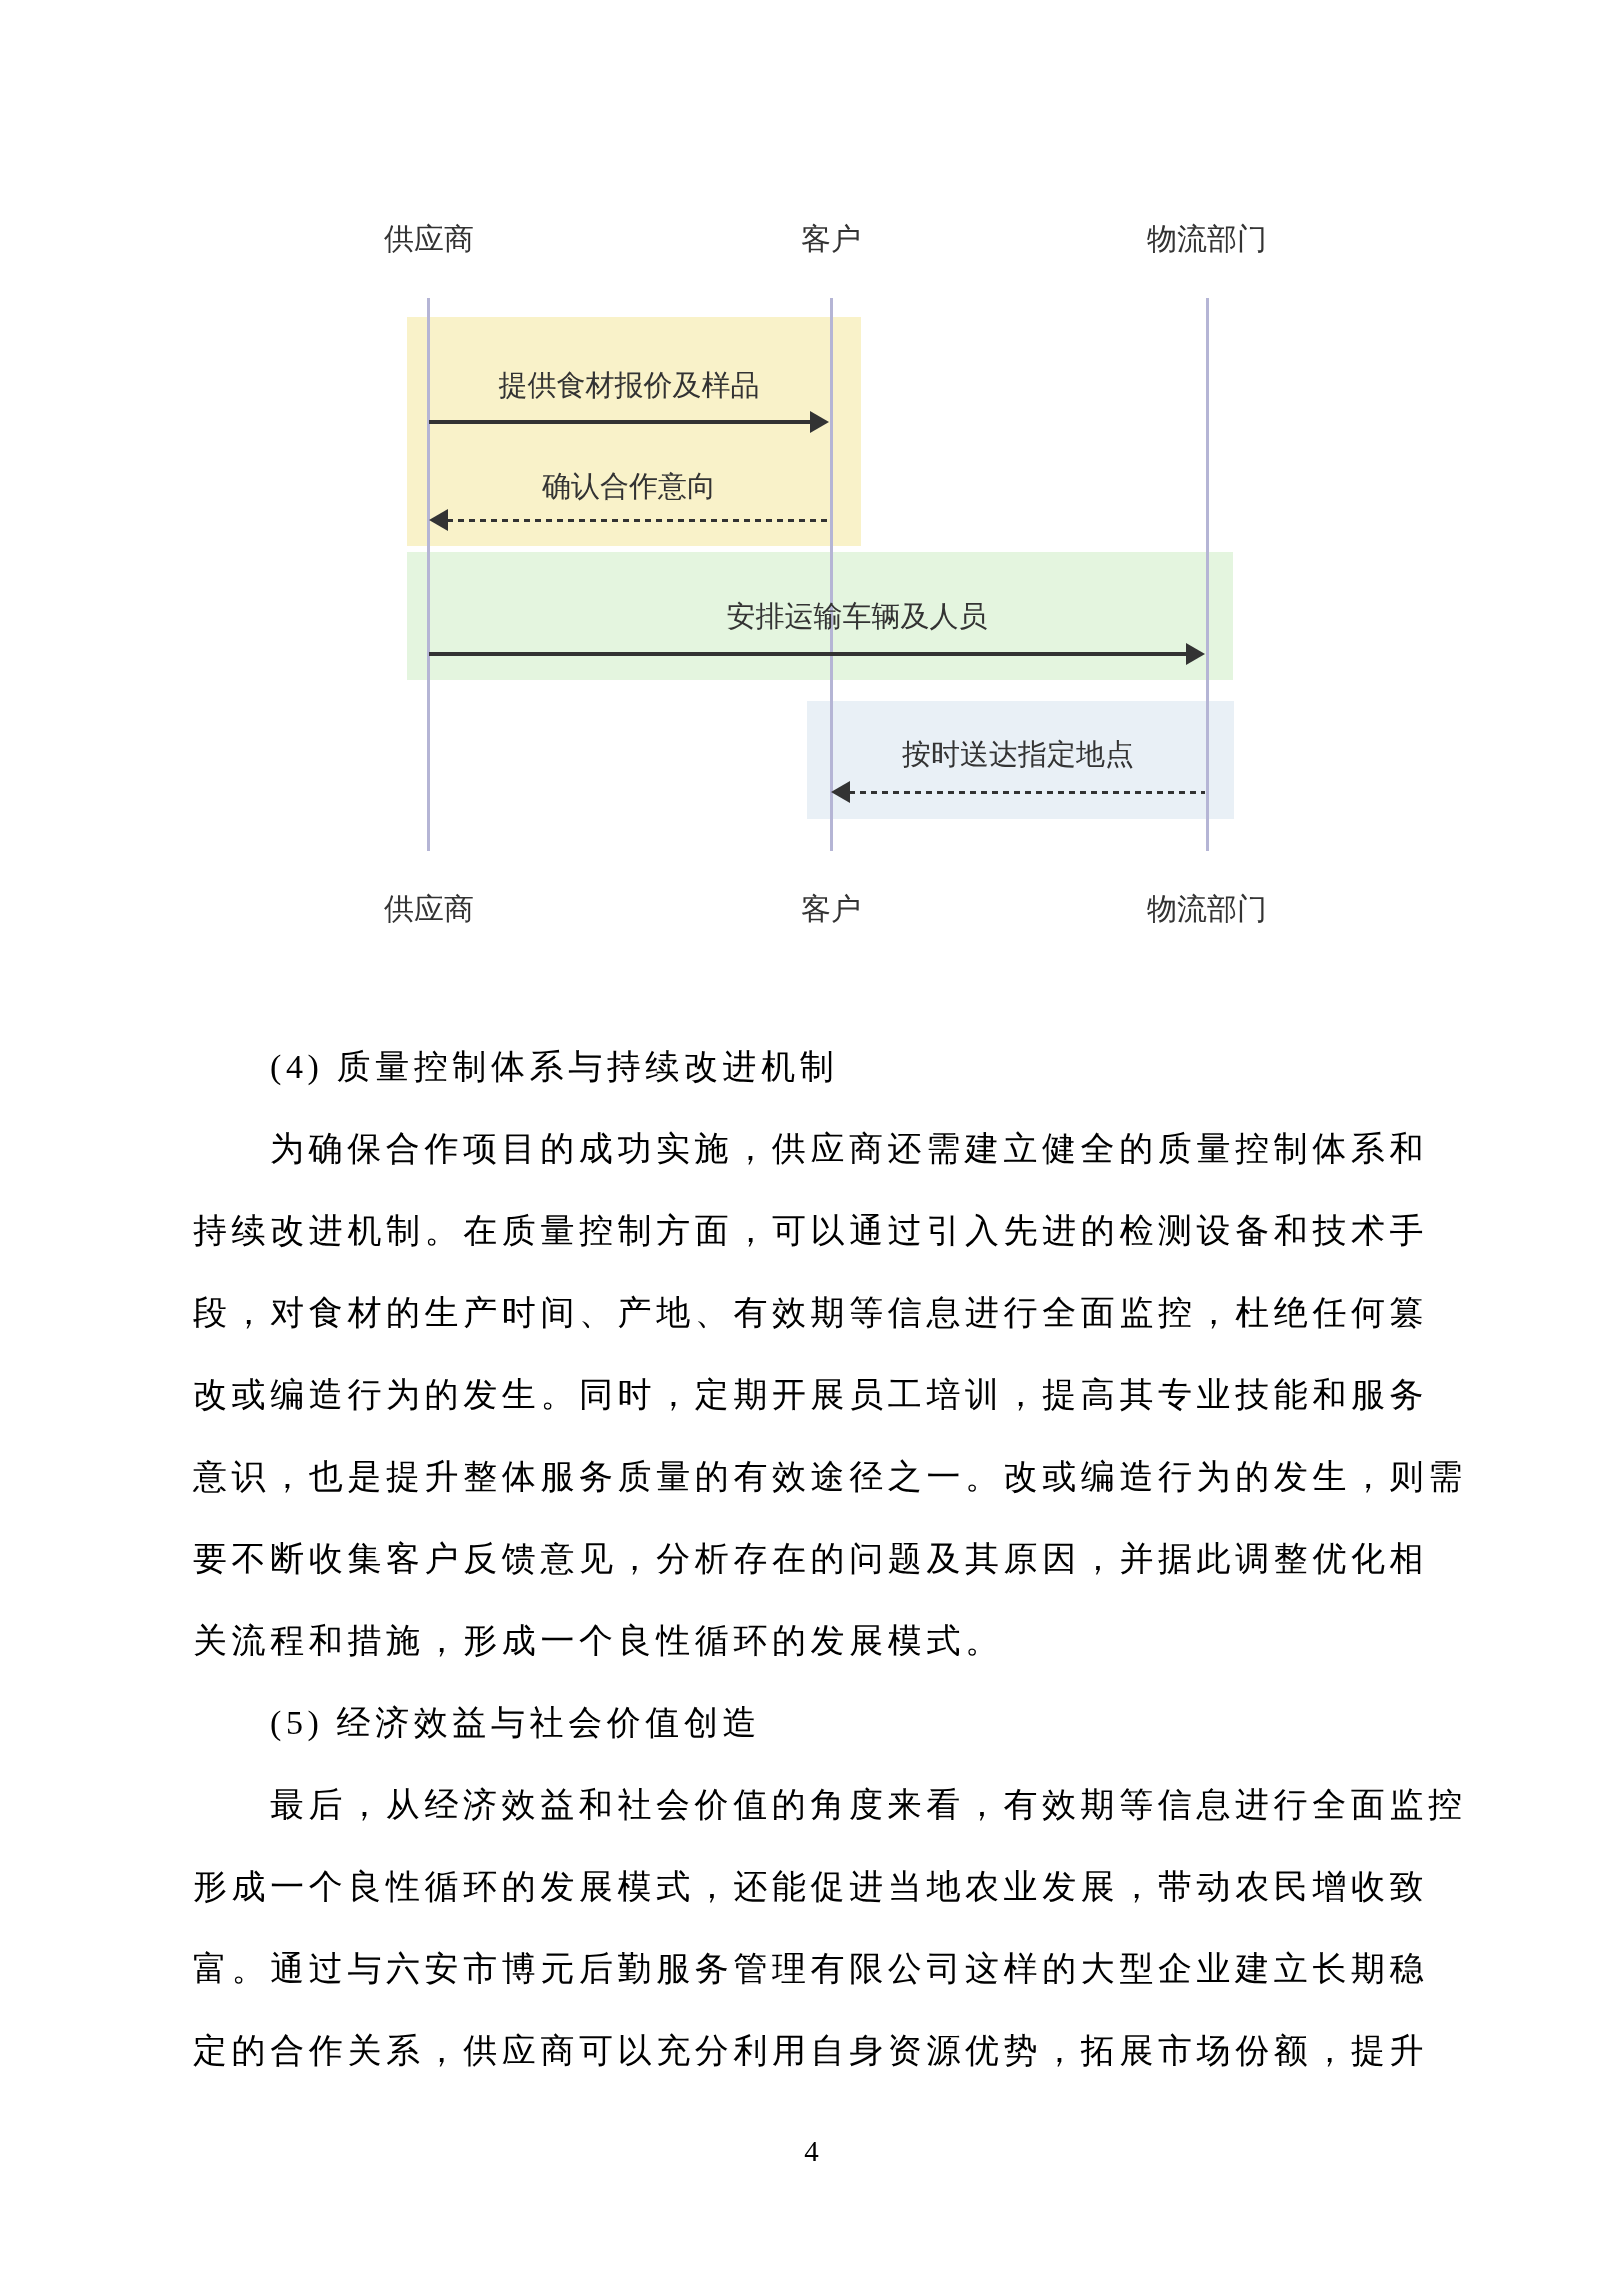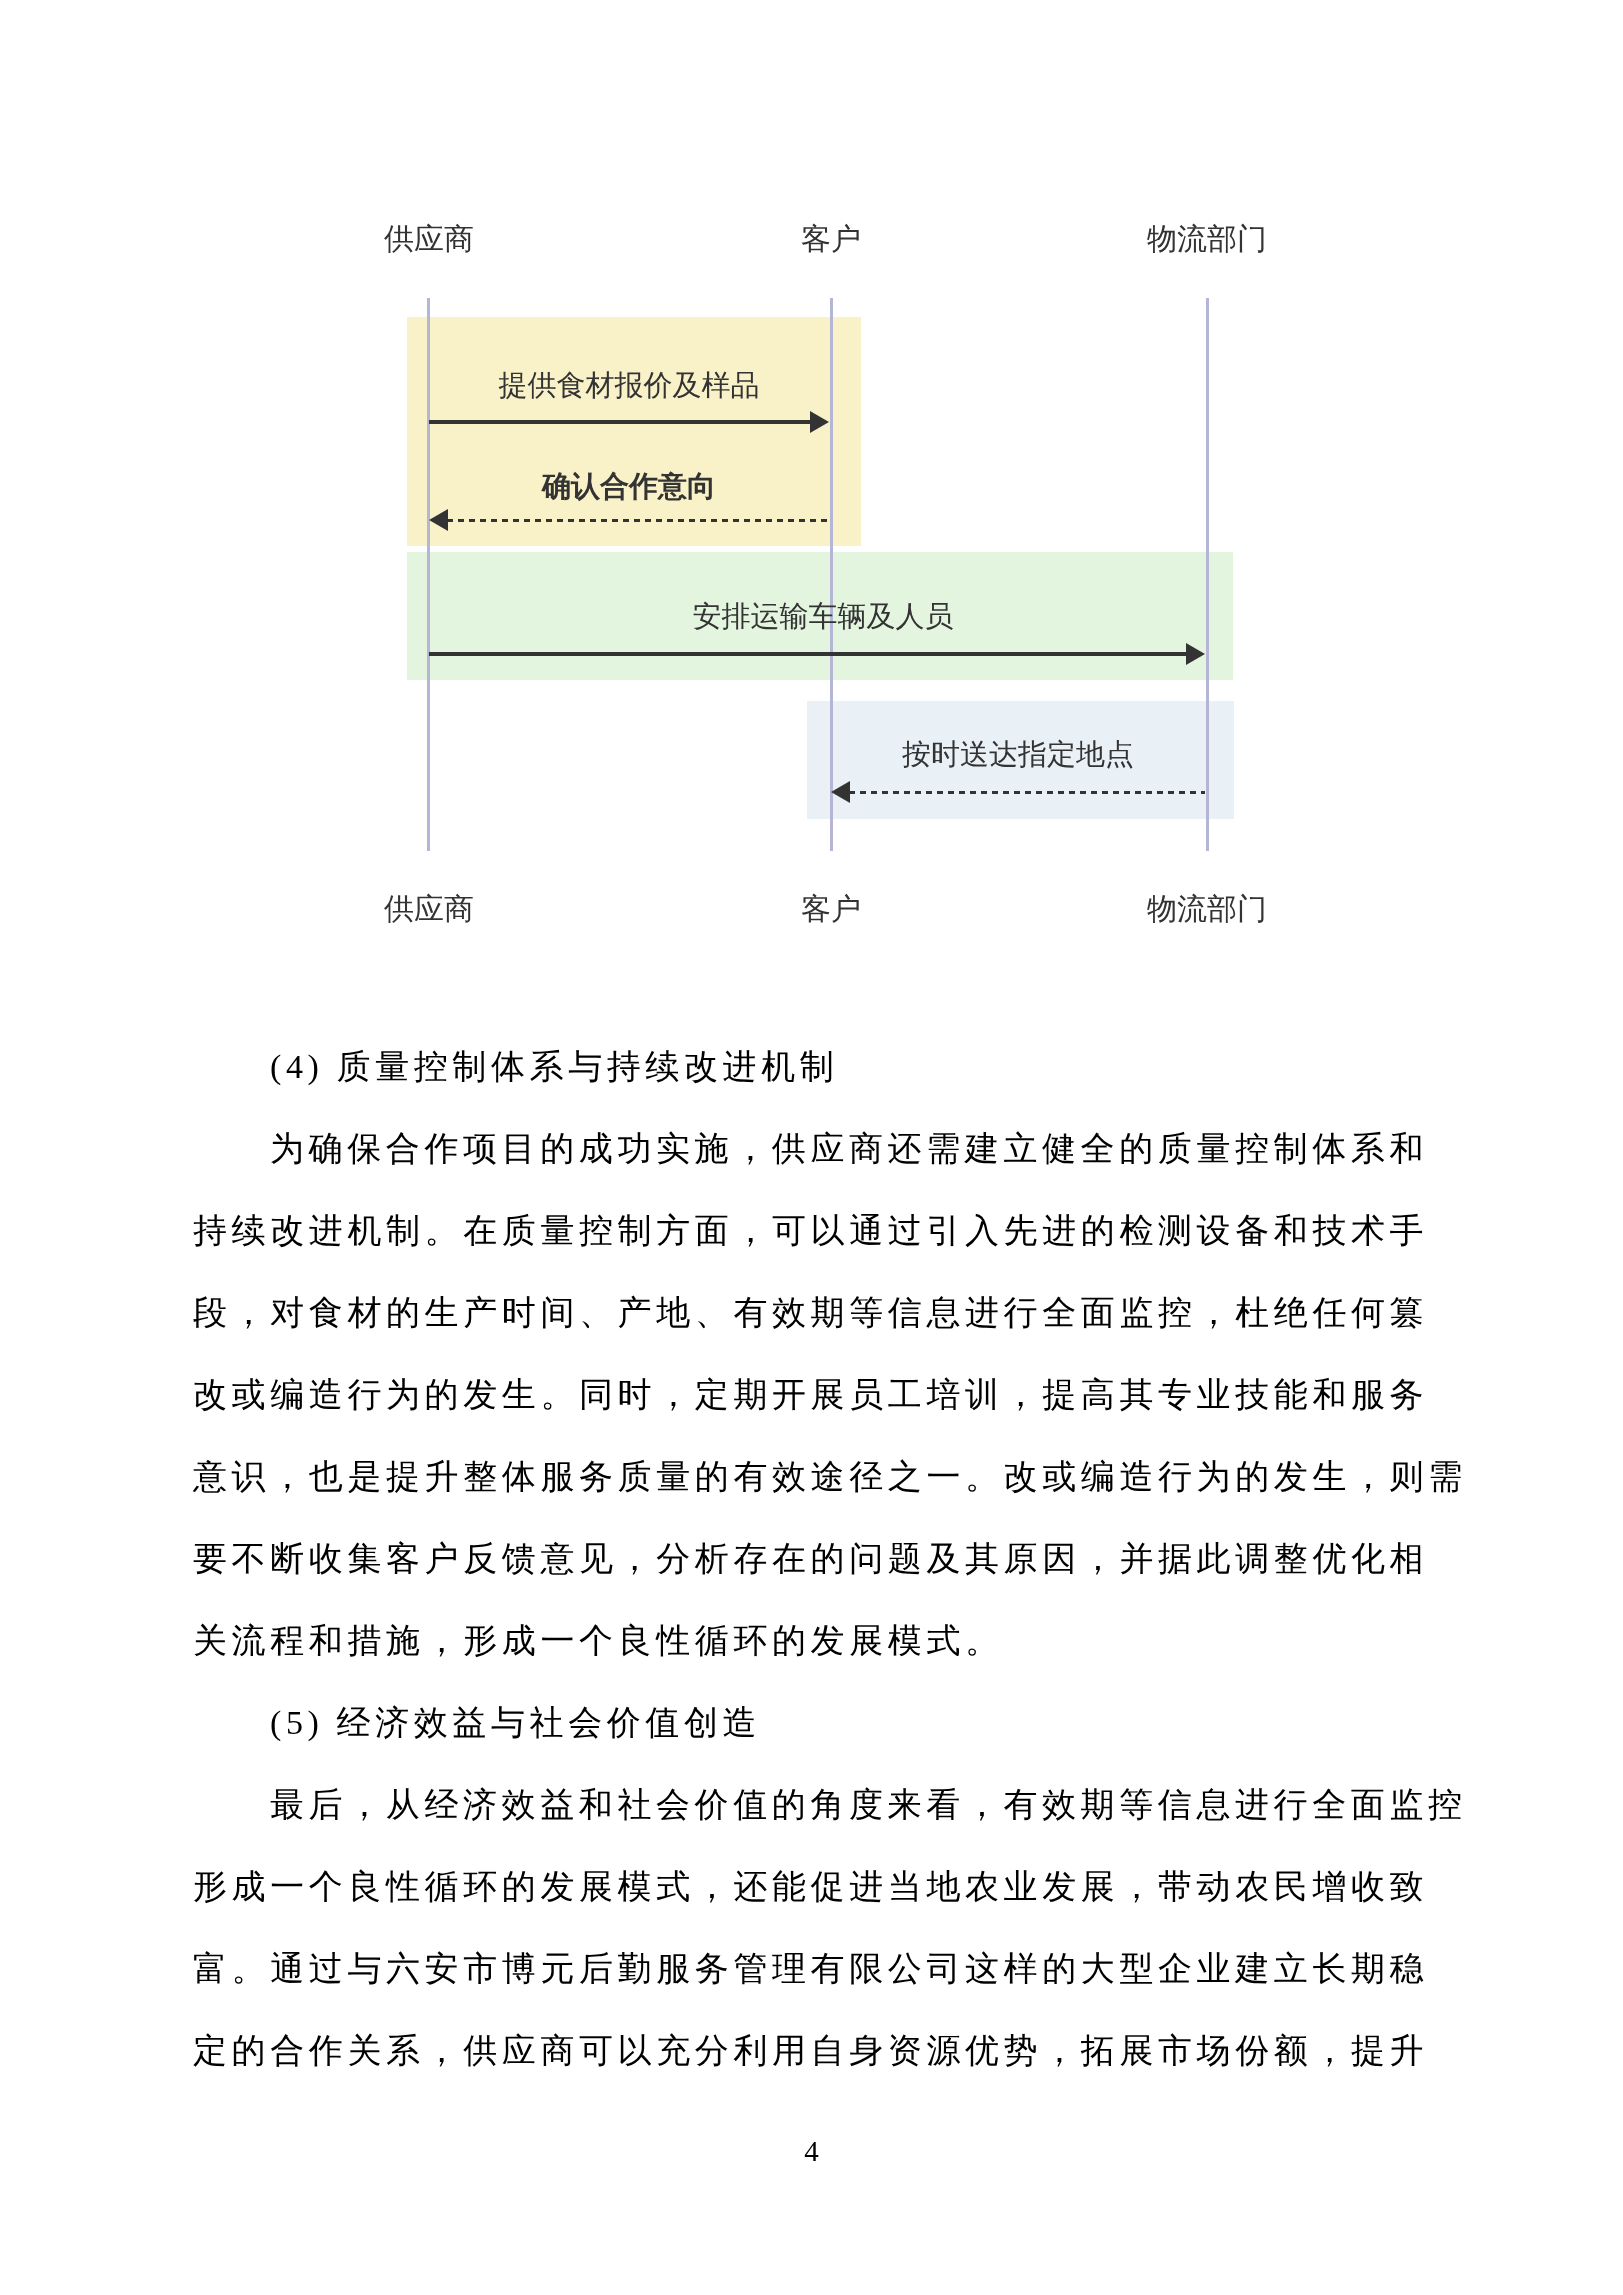--- a/index.html
+++ b/index.html
@@ -60,26 +60,26 @@
     <div class="actor-label" style="left: 831px; top: 221px;">客户</div>
     <div class="actor-label" style="left: 831px; top: 891px;">客户</div>
     <div class="lifeline" style="left: 1206px; top: 298px; height: 553px; background: rgb(181, 181, 213);"></div>
     <div class="actor-label" style="left: 1207px; top: 221px;">物流部门</div>
     <div class="actor-label" style="left: 1207px; top: 891px;">物流部门</div>
     <div class="msg-label" style="left: 629px; top: 368px; font-family: Liberation Serif, serif;">提供食材报价及样品</div>
     <div class="msg-arrow" style="left: 429px; top: 411px; width: 400px;">
       <div class="line-solid" style="left: 0px; right: 18.3px;"></div>
       <div class="head right"></div>
     </div>
-    <div class="msg-label" style="left: 629px; top: 469px; font-weight: bold;">确认合作意向</div>
+    <div class="msg-label" style="left: 629px; top: 469px;">确认合作意向</div>
     <div class="msg-arrow" style="left: 429px; top: 509px; width: 400px;">
       <div class="line-dashed" style="left: 18.3px; right: 0px;"></div>
       <div class="head left"></div>
     </div>
-    <div class="msg-label" style="left: 823px; top: 599px;">安排运输车辆及人员</div>
+    <div class="msg-label" style="left: 857px; top: 599px;">安排运输车辆及人员</div>
     <div class="msg-arrow" style="left: 429px; top: 643px; width: 776px;">
       <div class="line-solid" style="left: 0px; right: 18.3px;"></div>
       <div class="head right"></div>
     </div>
     <div class="msg-label" style="left: 1018px; top: 737px;">按时送达指定地点</div>
     <div class="msg-arrow" style="left: 831px; top: 781px; width: 374px;">
       <div class="line-dashed" style="left: 18.3px; right: 0px;"></div>
       <div class="head left"></div>
     </div>
   </div>

